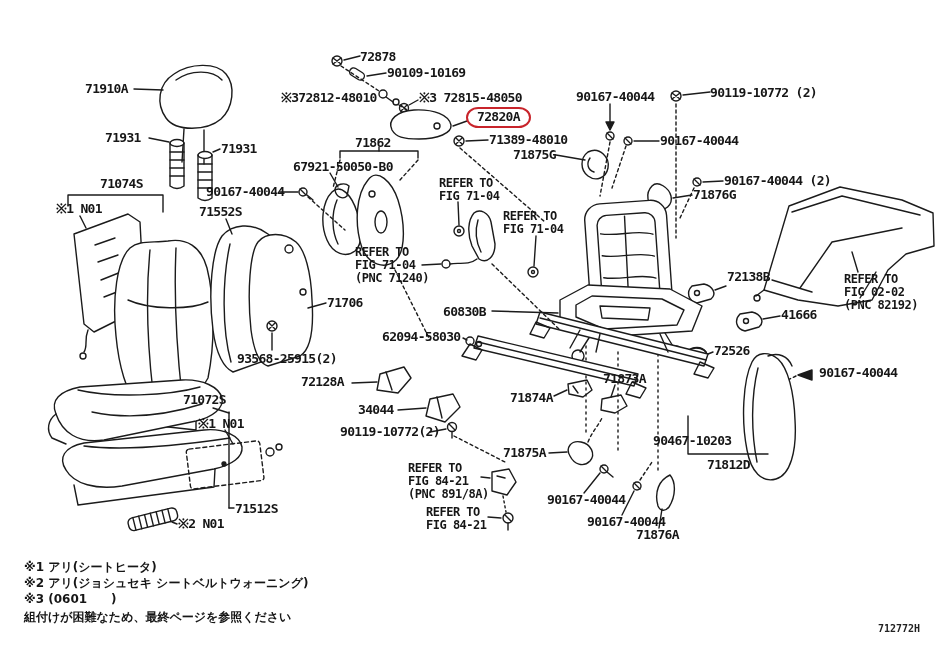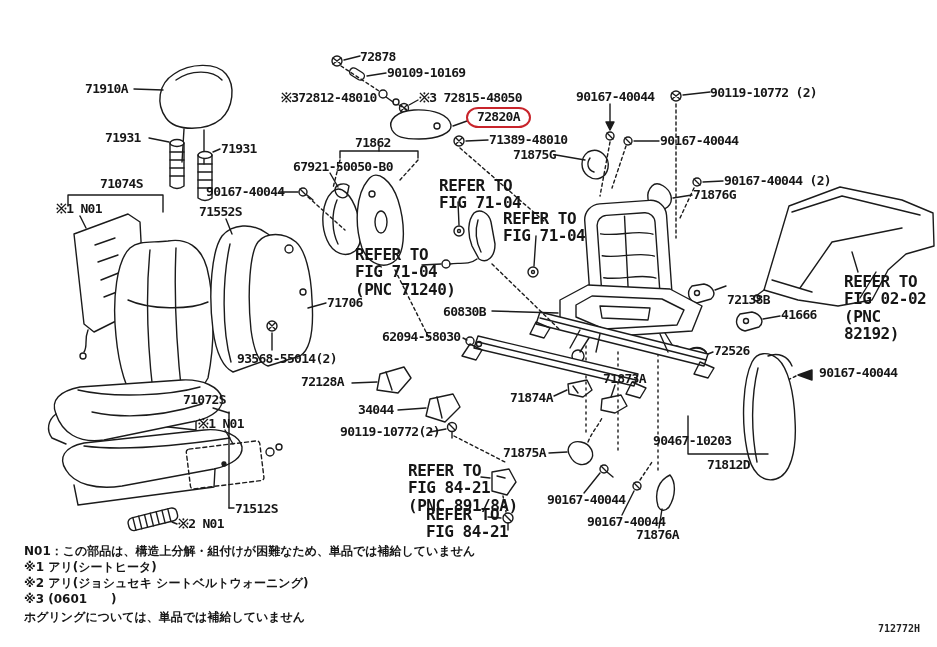--- a/index.html
+++ b/index.html
@@ -1,21 +1,21 @@
 <!DOCTYPE html>
 <html style="--hl: #c8242b;"><head>
 <meta charset="utf-8">
 <style>
   html,body{margin:0;padding:0;background:#e8e8e8;}
   .stage{position:relative;width:937px;height:647px;background:#ffffff;overflow:hidden;
          font-family:"DejaVu Sans Mono","Liberation Mono",monospace;}
   svg.art{position:absolute;left:0;top:0;}
   .lbl{position:absolute;font-weight:bold;font-size:13px;line-height:1.08;color:#161616;
        white-space:pre-line;letter-spacing:-0.7px;}
-  .lbl.sm{font-size:16px;letter-spacing:-0.5px;}
+  .lbl.sm{font-size:12px;letter-spacing:-0.5px;}
   .lbl.hl{border:2.5px solid var(--hl,#c8242b);border-radius:14px/12px;padding:1px 9px 2px 9px;
           background:#fff;}
   .note{position:absolute;left:24px;font-family:"DejaVu Sans","Liberation Sans",sans-serif;
         font-size:12px;font-weight:bold;color:#161616;white-space:pre;letter-spacing:0;}
   .figcode{position:absolute;font-size:10px;font-weight:bold;color:#222;}
 </style>
 </head>
 <body>
 
 <div class="stage">
@@ -307,28 +307,28 @@
   <div class="lbl sm" style="left:439px;top:177px">REFER TO
 FIG 71-04</div>
   <div class="lbl sm" style="left:503px;top:210px">REFER TO
 FIG 71-04</div>
   <div class="lbl sm" style="left:355px;top:246px">REFER TO
 FIG 71-04
 (PNC 71240)</div>
   <div class="lbl sm" style="left:844px;top:273px">REFER TO
 FIG 02-02
 (PNC 82192)</div>
-  <div class="lbl" style="left:727px;top:293px">72138B</div>
+  <div class="lbl" style="left:727px;top:270px">72138B</div>
   <div class="lbl" style="left:781px;top:308px">41666</div>
   <div class="lbl" style="left:714px;top:344px">72526</div>
   <div class="lbl" style="left:819px;top:366px">90167-40044</div>
   <div class="lbl" style="left:327px;top:296px">71706</div>
   <div class="lbl" style="left:443px;top:305px">60830B</div>
   <div class="lbl" style="left:382px;top:330px">62094-58030</div>
-  <div class="lbl" style="left:237px;top:352px">93568-55014(2)</div>
+  <div class="lbl" style="left:237px;top:352px">93568-25915(2)</div>
   <div class="lbl" style="left:301px;top:375px">72128A</div>
   <div class="lbl" style="left:358px;top:403px">34044</div>
   <div class="lbl" style="left:340px;top:425px">90119-10772(2)</div>
   <div class="lbl" style="left:603px;top:372px">71873A</div>
   <div class="lbl" style="left:510px;top:391px">71874A</div>
   <div class="lbl" style="left:503px;top:446px">71875A</div>
   <div class="lbl sm" style="left:408px;top:462px">REFER TO
 FIG 84-21
 (PNC 891/8A)</div>
   <div class="lbl sm" style="left:426px;top:506px">REFER TO
@@ -337,20 +337,19 @@
   <div class="lbl" style="left:587px;top:515px">90167-40044</div>
   <div class="lbl" style="left:636px;top:528px">71876A</div>
   <div class="lbl" style="left:653px;top:434px">90467-10203</div>
   <div class="lbl" style="left:707px;top:458px">71812D</div>
   <div class="lbl" style="left:183px;top:393px">71072S</div>
   <div class="lbl" style="left:198px;top:417px">※1 N01</div>
   <div class="lbl" style="left:235px;top:502px">71512S</div>
   <div class="lbl" style="left:178px;top:517px">※2 N01</div>
   <div class="lbl" style="left:355px;top:136px">71862</div>
 
-  <div class="note" style="top:543px">N01：この部品は、構造上分解・組付けが困難なため、単品では補給していません</div>
   <div class="note" style="top:559px">※1 アリ(シートヒータ)</div>
   <div class="note" style="top:575px">※2 アリ(ジョシュセキ シートベルトウォーニング)</div>
   <div class="note" style="top:591px">※3 (0601　　)</div>
-  <div class="note" style="top:609px">ホグリングについては、単品では補給していません</div>
+  <div class="note" style="top:609px">組付けが困難なため、最終ページを参照ください</div>
 
   <div class="figcode" style="left:878px;top:623px">712772H</div>
 </div>
 
 </body></html>

